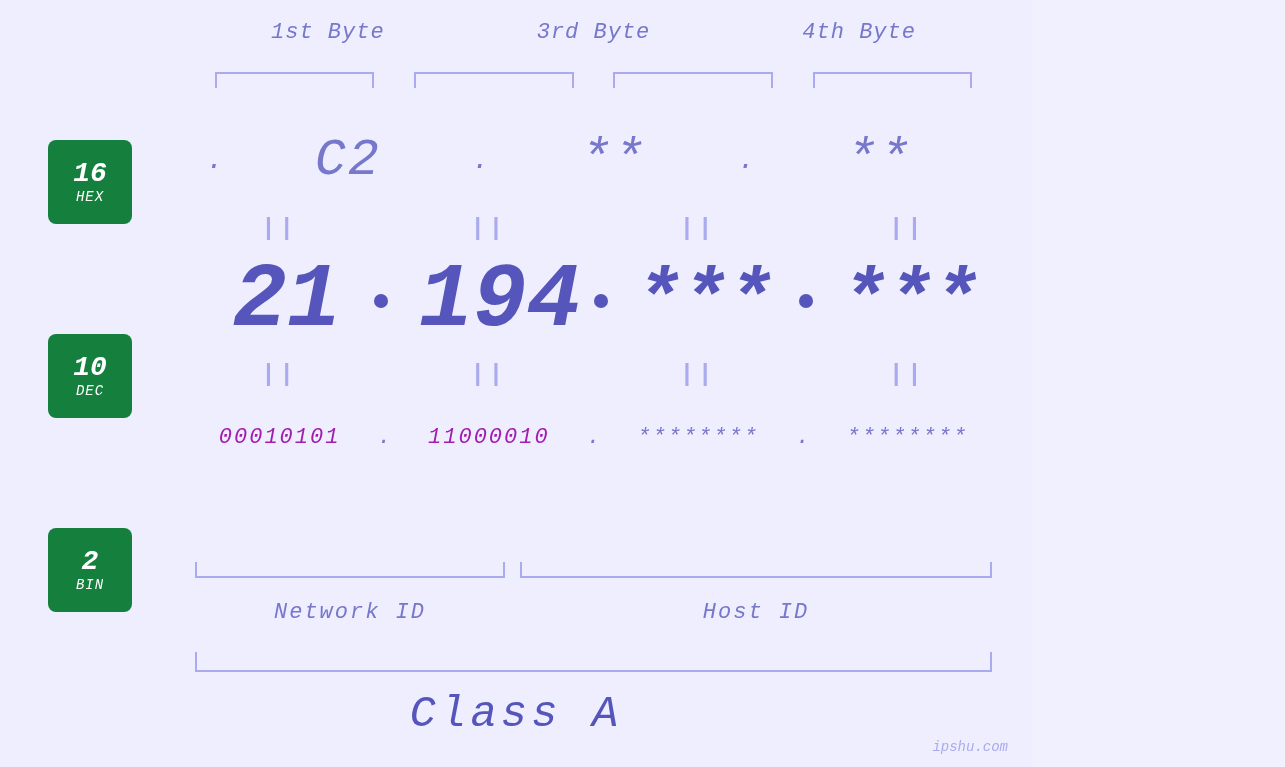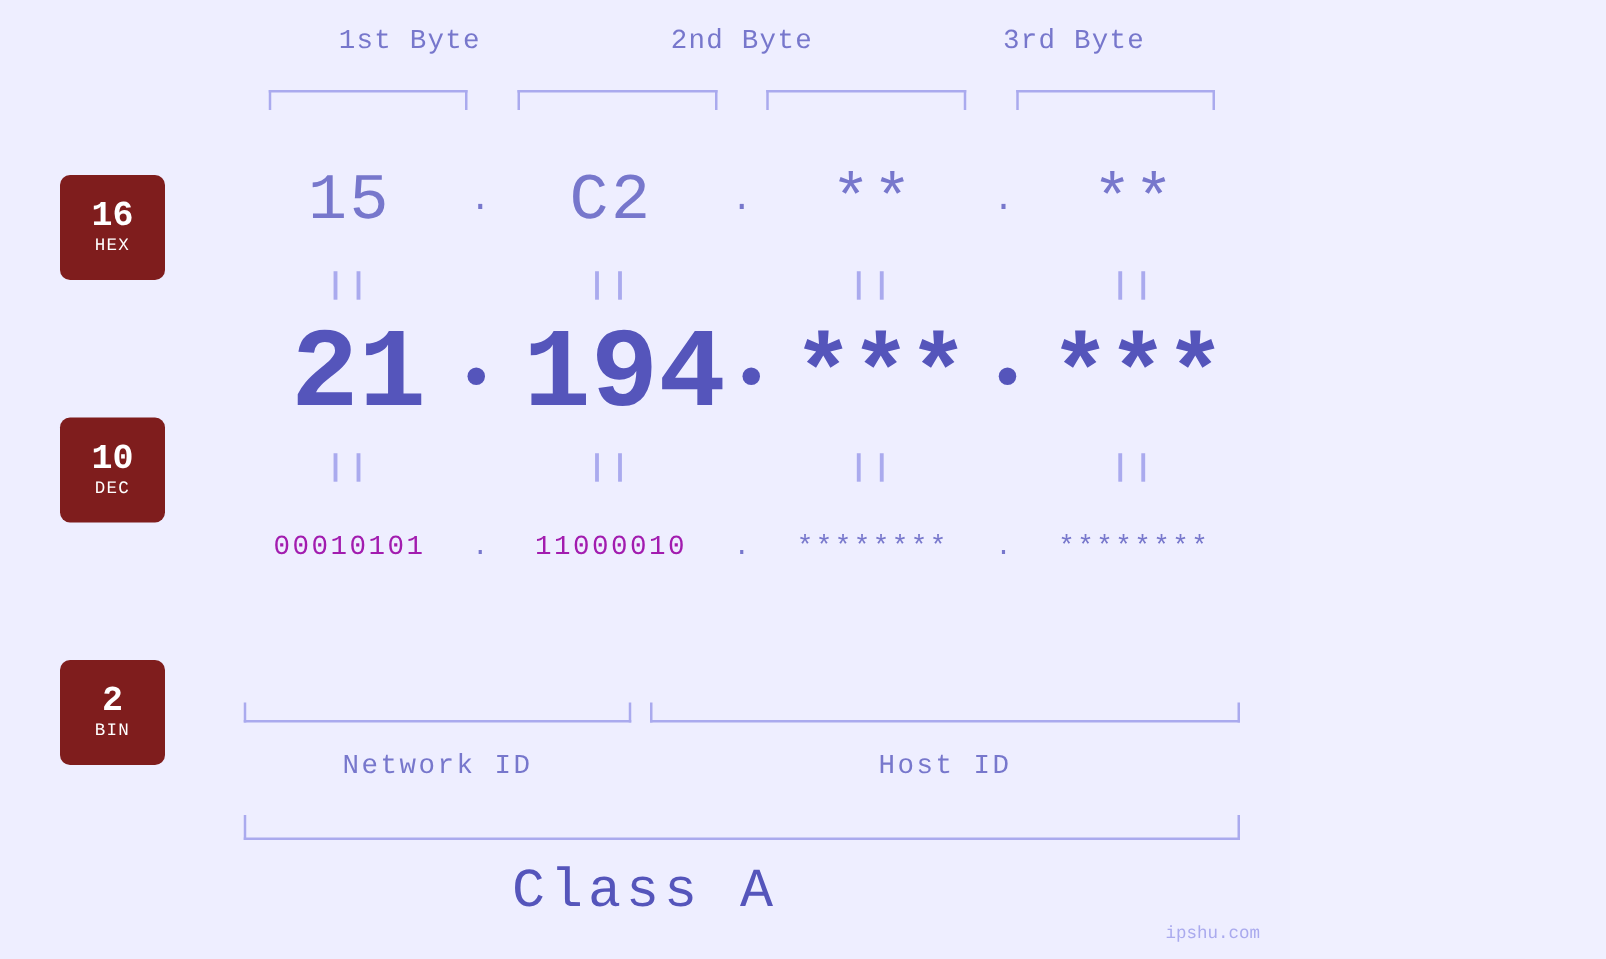--- a/index.html
+++ b/index.html
@@ -11,20 +11,21 @@
       font-family: 'Courier New', Courier, monospace;
       overflow: hidden;
       position: relative;
     }
 
     .main-container {
       width: 1032px;
       height: 767px;
       position: relative;
       background: #eeeeff;
+      font-style: italic;
     }
 
     
     .byte-headers {
       display: flex;
       position: absolute;
       top: 20px;
       left: 195px;
       right: 40px;
     }
@@ -44,21 +45,21 @@
       left: 48px;
       top: 140px;
       display: flex;
       flex-direction: column;
       gap: 110px;
     }
 
     .base-label {
       width: 84px;
       height: 84px;
-      background-color: #7f1d1d;
+      background-color: #15803d;
       border-radius: 8px;
       display: flex;
       flex-direction: column;
       align-items: center;
       justify-content: center;
       color: white;
     }
 
     .base-label .base-num {
       font-size: 28px;
@@ -245,22 +246,22 @@
       display: inline-block;
     }
   </style>
 </head>
 <body>
 
 <div class="main-container">
 
   <div class="byte-headers">
     <div class="byte-header">1st Byte</div>
-    <div class="byte-header">2nd Byte</div>
     <div class="byte-header">3rd Byte</div>
+    <div class="byte-header">4th Byte</div>
   </div>
 
   <div class="top-brackets">
     <div class="bracket-cell">
         <div class="bracket-top"></div>
       </div>
     <div class="bracket-cell">
         <div class="bracket-top"></div>
       </div>
     <div class="bracket-cell">
@@ -282,23 +283,20 @@
     </div>
     <div class="base-label">
       <span class="base-num">2</span>
       <span class="base-name">BIN</span>
     </div>
   </div>
 
   <div class="rows-area">
 
     <div class="hex-row">
-      <div class="cell">
-          <span class="hex-value">15</span>
-        </div>
       <div class="dot-cell">
           <span>.</span>
         </div>
       <div class="cell">
           <span class="hex-value">C2</span>
         </div>
       <div class="dot-cell">
           <span>.</span>
         </div>
       <div class="cell">

